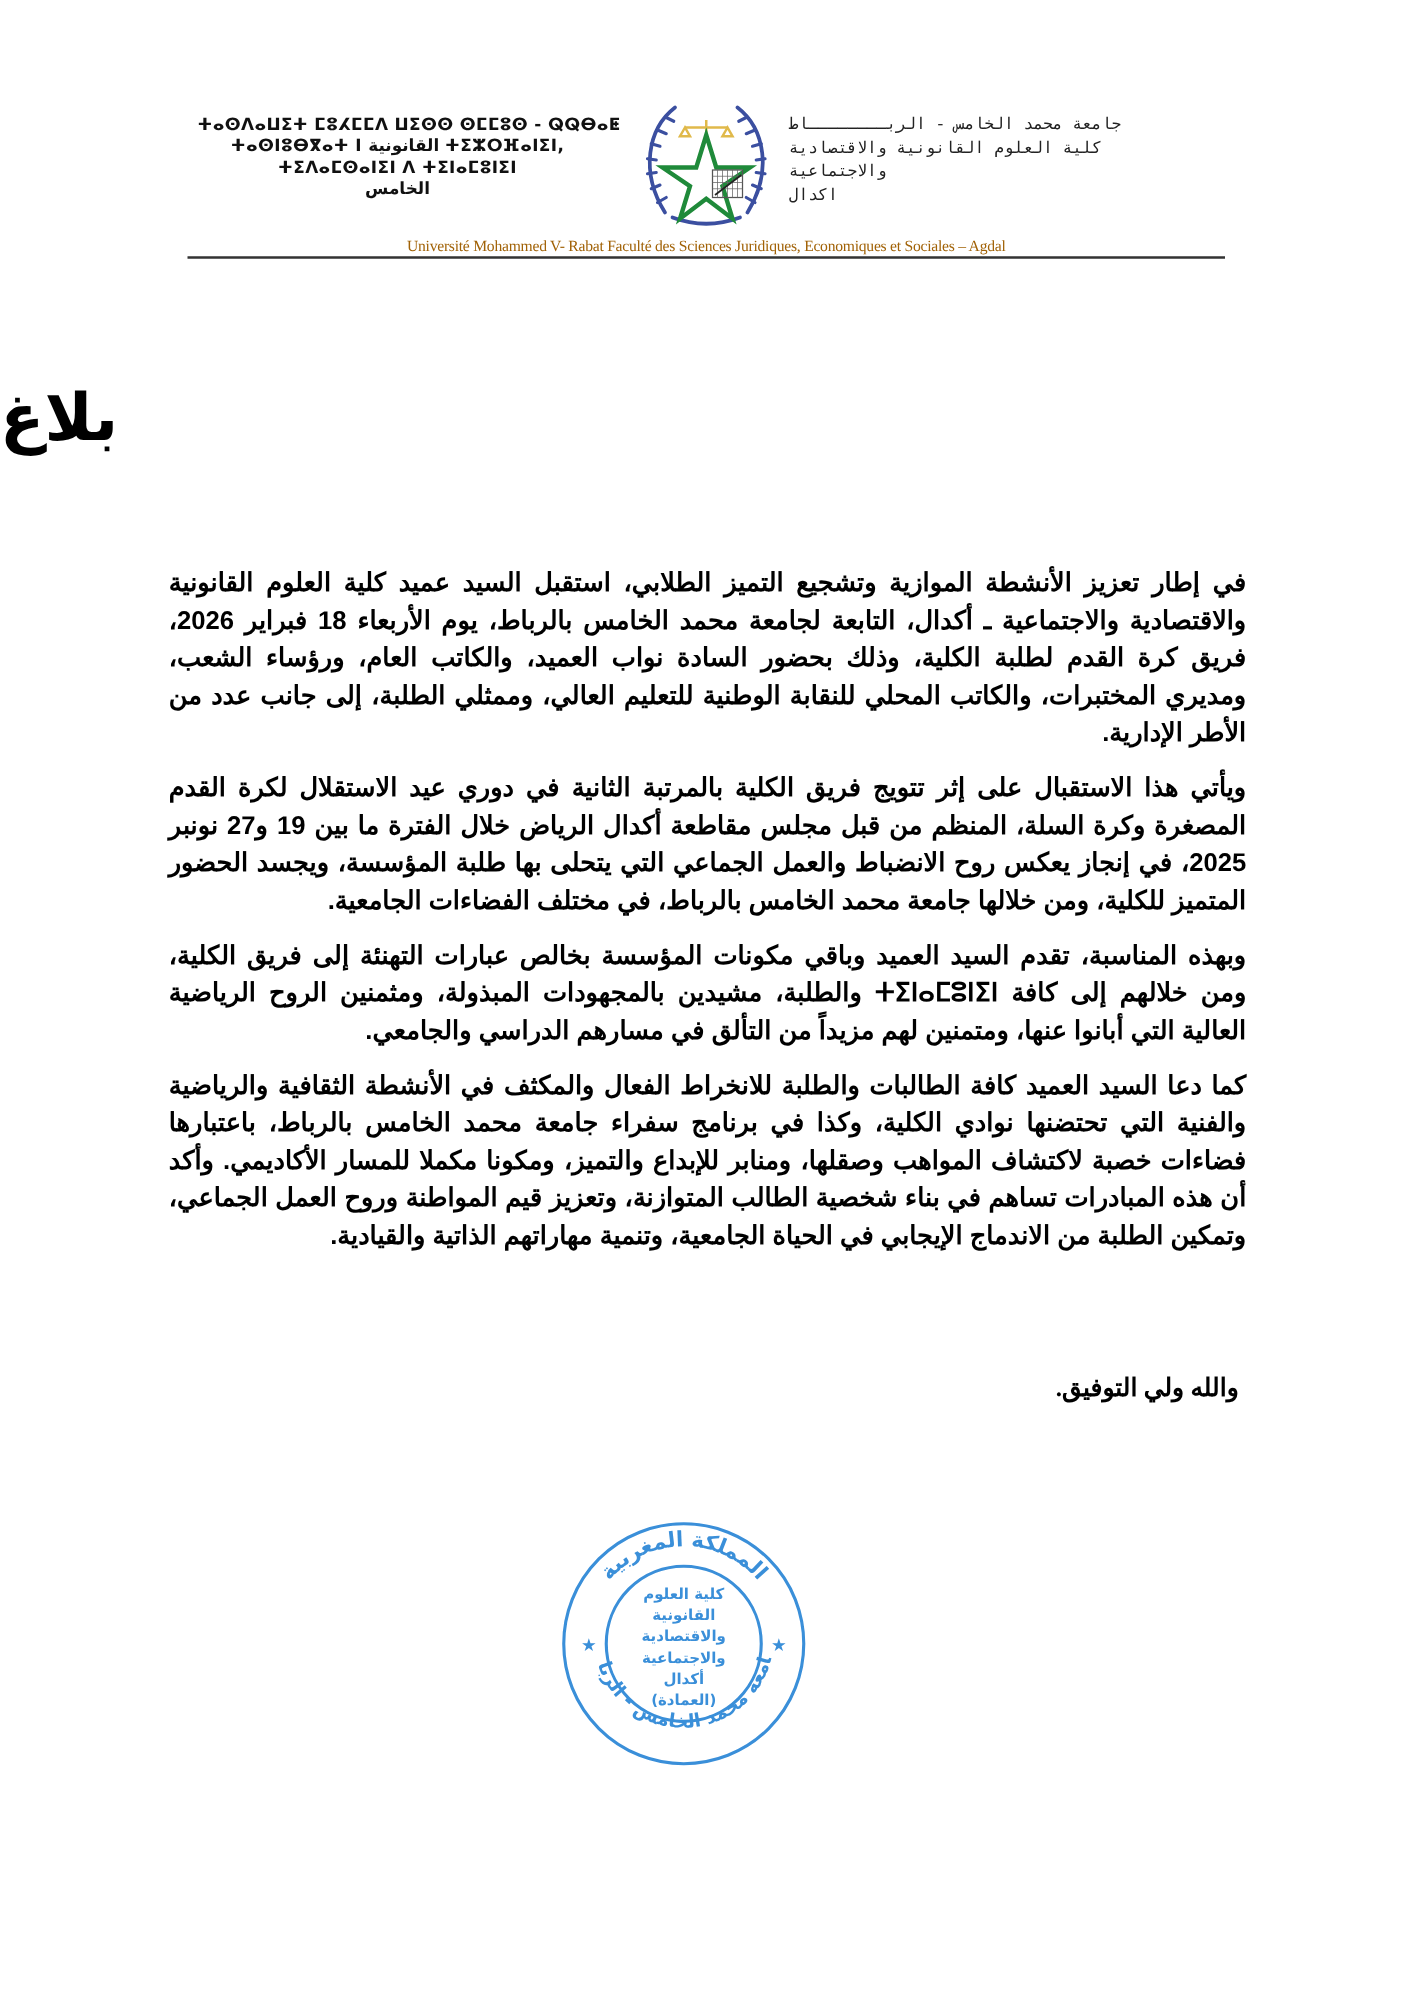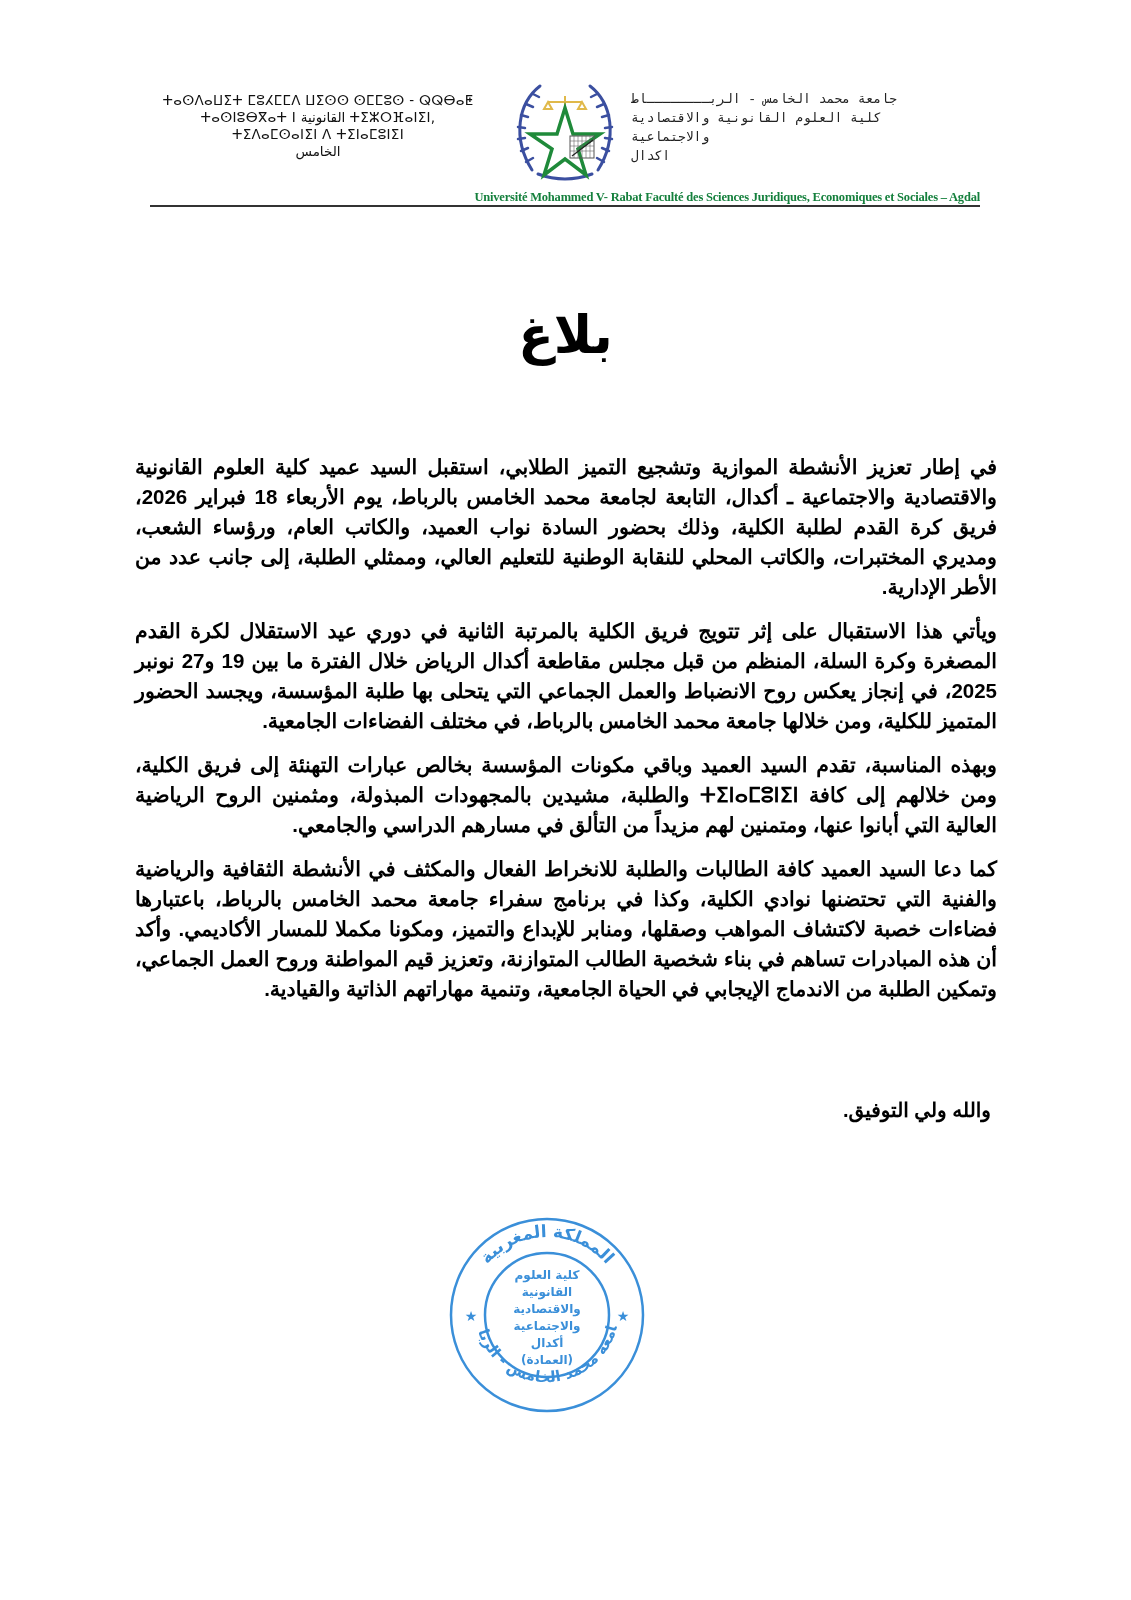--- a/index.html
+++ b/index.html
@@ -1,31 +1,31 @@
 <!DOCTYPE html>
 <html><head>
 <meta charset="utf-8">
 <style>
   html, body { margin: 0; padding: 0; background: #ffffff; }
   body { width: 1131px; height: 1600px; position: relative; overflow: hidden; font-family: "Liberation Sans", sans-serif; color: #000; }
 
   .header { position: absolute; left: 0; top: 0; width: 1131px; height: 210px; }
-  .tifinagh { position: absolute; left: 158px; top: 92px; width: 320px; text-align: center; font-family: "DejaVu Sans", sans-serif; font-size: 13.5px; font-weight: normal; line-height: 17px; letter-spacing: 0.3px; color: #111; }
+  .tifinagh { position: absolute; left: 158px; top: 92px; width: 320px; text-align: center; font-family: "DejaVu Sans", sans-serif; font-size: 13.5px; font-weight: bold; line-height: 17px; letter-spacing: 0.3px; color: #111; }
   .tifinagh div { white-space: nowrap; }
   .logo { position: absolute; left: 500px; top: 78px; width: 130px; height: 110px; }
   .arabic-header { position: absolute; left: 631px; top: 90px; width: 290px; text-align: left; direction: rtl; font-family: Liberation Mono, monospace; font-size: 13px; line-height: 19px; color: #222; }
-  .french-line { position: absolute; left: 150px; top: 190px; width: 830px; text-align: right; font-family: "Liberation Serif", serif; font-weight: bold; font-size: 12.5px; color: #15803d; letter-spacing: -0.2px; }
+  .french-line { position: absolute; left: 150px; top: 190px; width: 830px; text-align: center; font-family: "Liberation Serif", serif; font-weight: normal; font-size: 12.5px; color: #a16207; letter-spacing: -0.2px; }
   .divider { position: absolute; left: 150px; top: 205px; width: 830px; height: 0; border-top: 2px solid #333; }
 
-  .title { position: absolute; left: 0; top: 305px; width: 1131px; text-align: center; font-family: "DejaVu Sans", sans-serif; font-weight: bold; font-size: 52px; direction: rtl; }
+  .title { position: absolute; left: 0; top: 305px; width: 1131px; text-align: left; font-family: "DejaVu Sans", sans-serif; font-weight: bold; font-size: 52px; direction: rtl; }
 
   .body { position: absolute; left: 135px; top: 452px; width: 862px; direction: rtl; text-align: justify; text-align-last: right; font-family: "Liberation Sans", sans-serif; font-weight: bold; font-size: 20.5px; line-height: 30px; }
   .body p { margin: 0 0 14px 0; }
 
-  .closing { position: absolute; right: 140px; top: 1098px; direction: rtl; font-family: Liberation Sans, sans-serif; font-weight: bold; font-size: 20px; text-align: center; }
+  .closing { position: absolute; right: 140px; top: 1098px; direction: rtl; font-family: Liberation Serif, serif; font-weight: bold; font-size: 20px; text-align: center; }
 
   .stamp { position: absolute; left: 447px; top: 1215px; width: 200px; height: 200px; }
 </style>
 </head>
 <body>
 
 <div class="header">
   <div class="tifinagh">
     <div>ⵜⴰⵙⴷⴰⵡⵉⵜ ⵎⵓⵃⵎⵎⴷ ⵡⵉⵙⵙ ⵙⵎⵎⵓⵙ - ⵕⵕⴱⴰⵟ</div>
     <div>ⵜⴰⵙⵏⵓⴱⴳⴰⵜ ⵏ القانونية ⵜⵉⵣⵔⴼⴰⵏⵉⵏ,</div>

